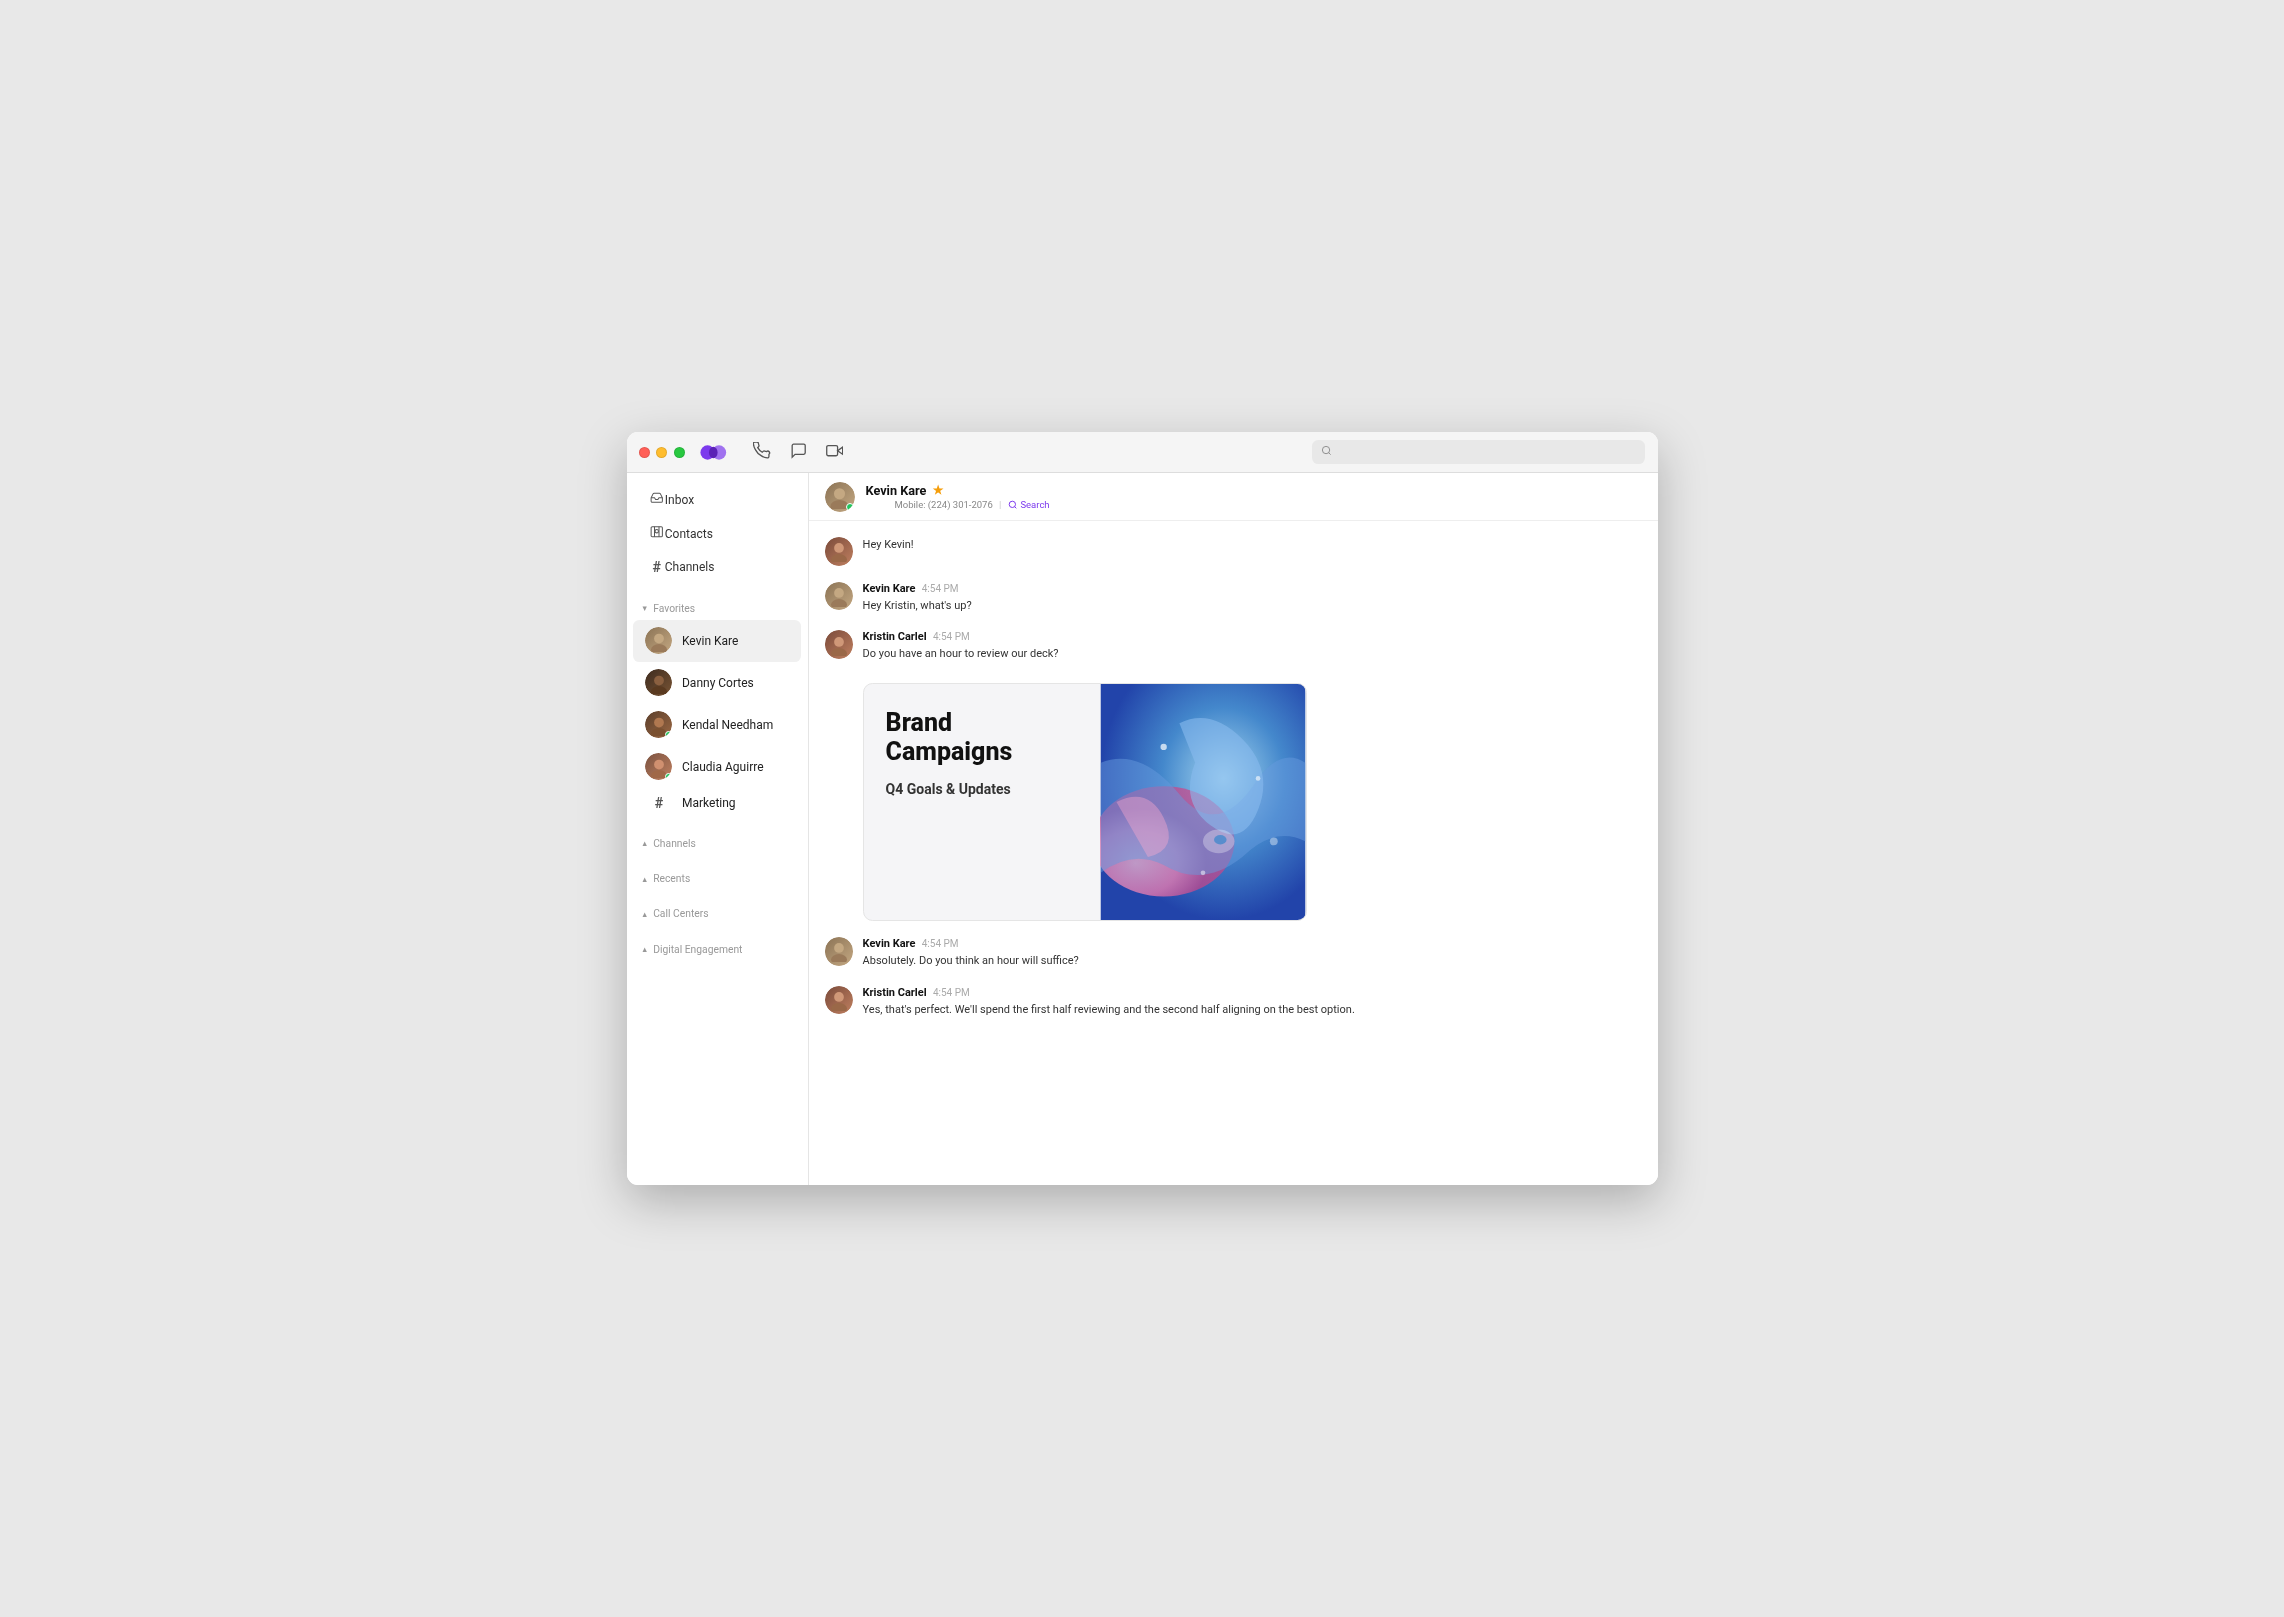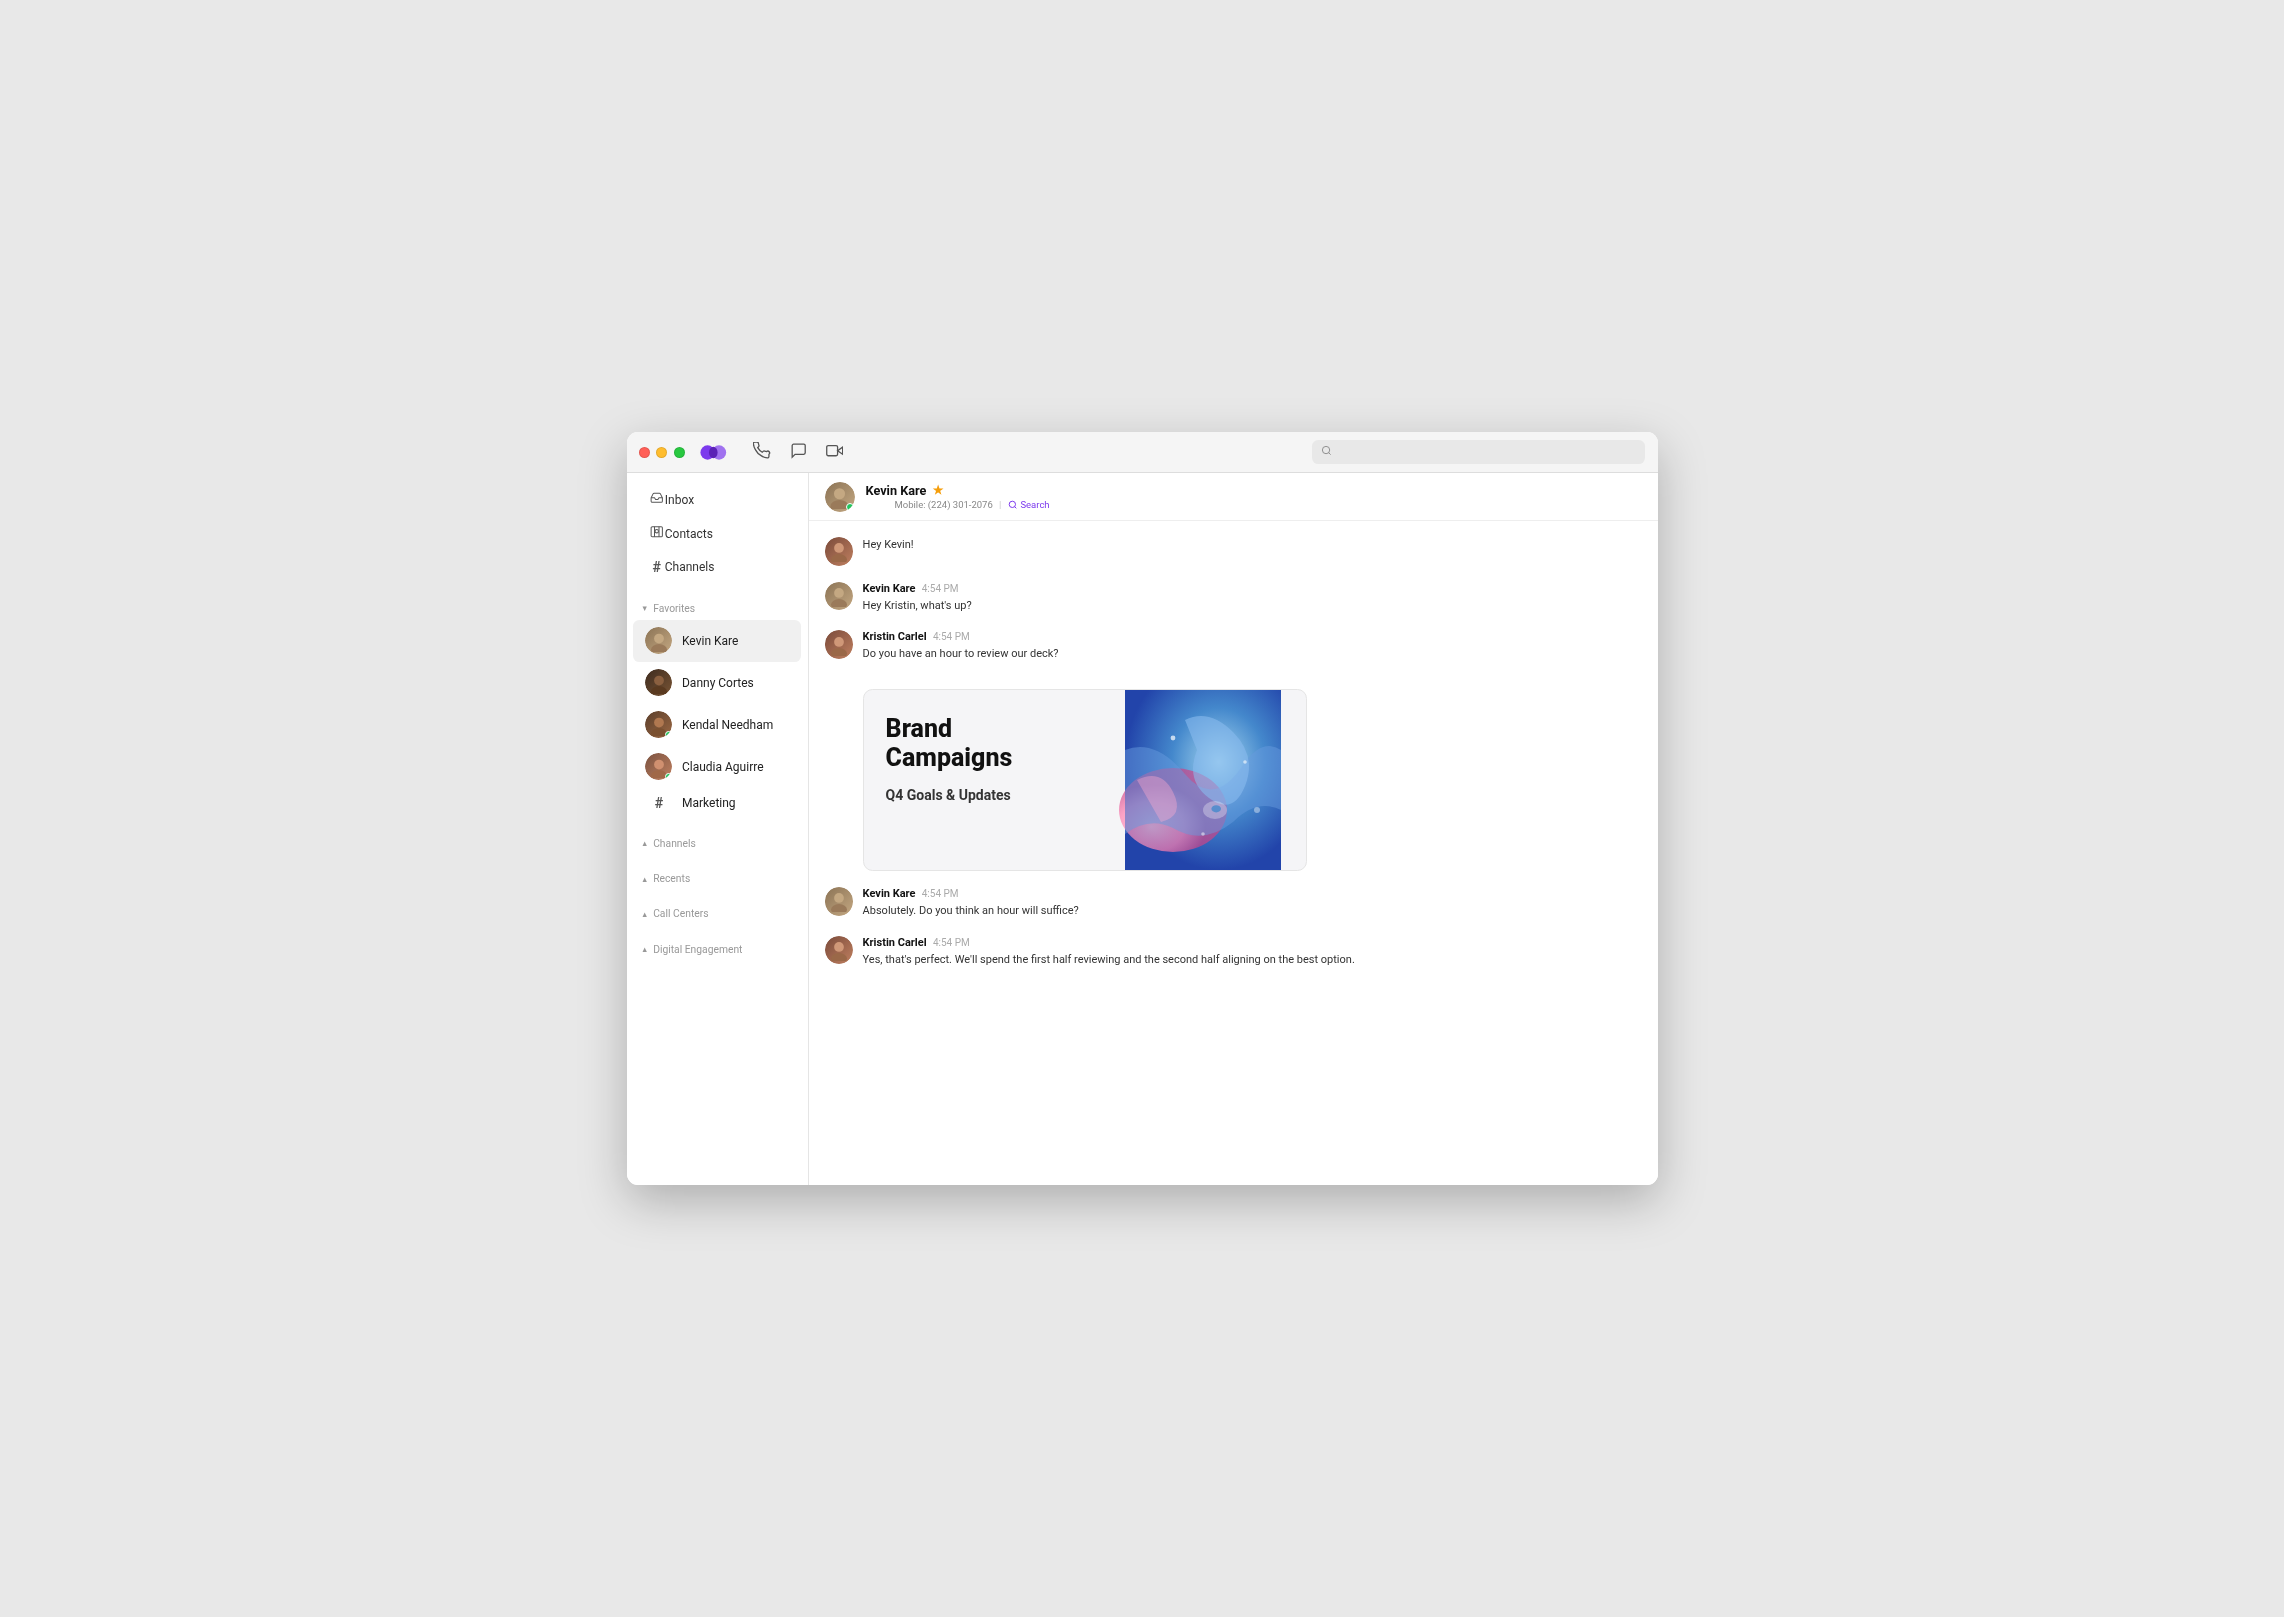--- a/index.html
+++ b/index.html
@@ -227,27 +227,27 @@
       display: flex;
       align-items: baseline;
       gap: 6.3px;
       margin-bottom: 3.2px;
     }
     .msg-sender { font-weight: 700; font-size: 11px; color: #111; }
     .msg-time { font-size: 10px; color: #aaa; }
     .msg-text { font-size: 11px; color: #333; line-height: 1.5; }
     
     .card-attachment {
-      margin-top: 26px;
+      margin-top: 20px;
       border-radius: 9.5px;
       overflow: hidden;
       border: 0.8px solid #e5e5e5;
       display: flex;
       width: 444px;
-      height: 182px;
+      height: 238px;
       background: #f5f5f7;
     }
     .card-text-side {
       flex: 1;
       padding: 25px 22px;
       display: flex;
       flex-direction: column;
       justify-content: flex-start;
       gap: 14.3px;
     }

